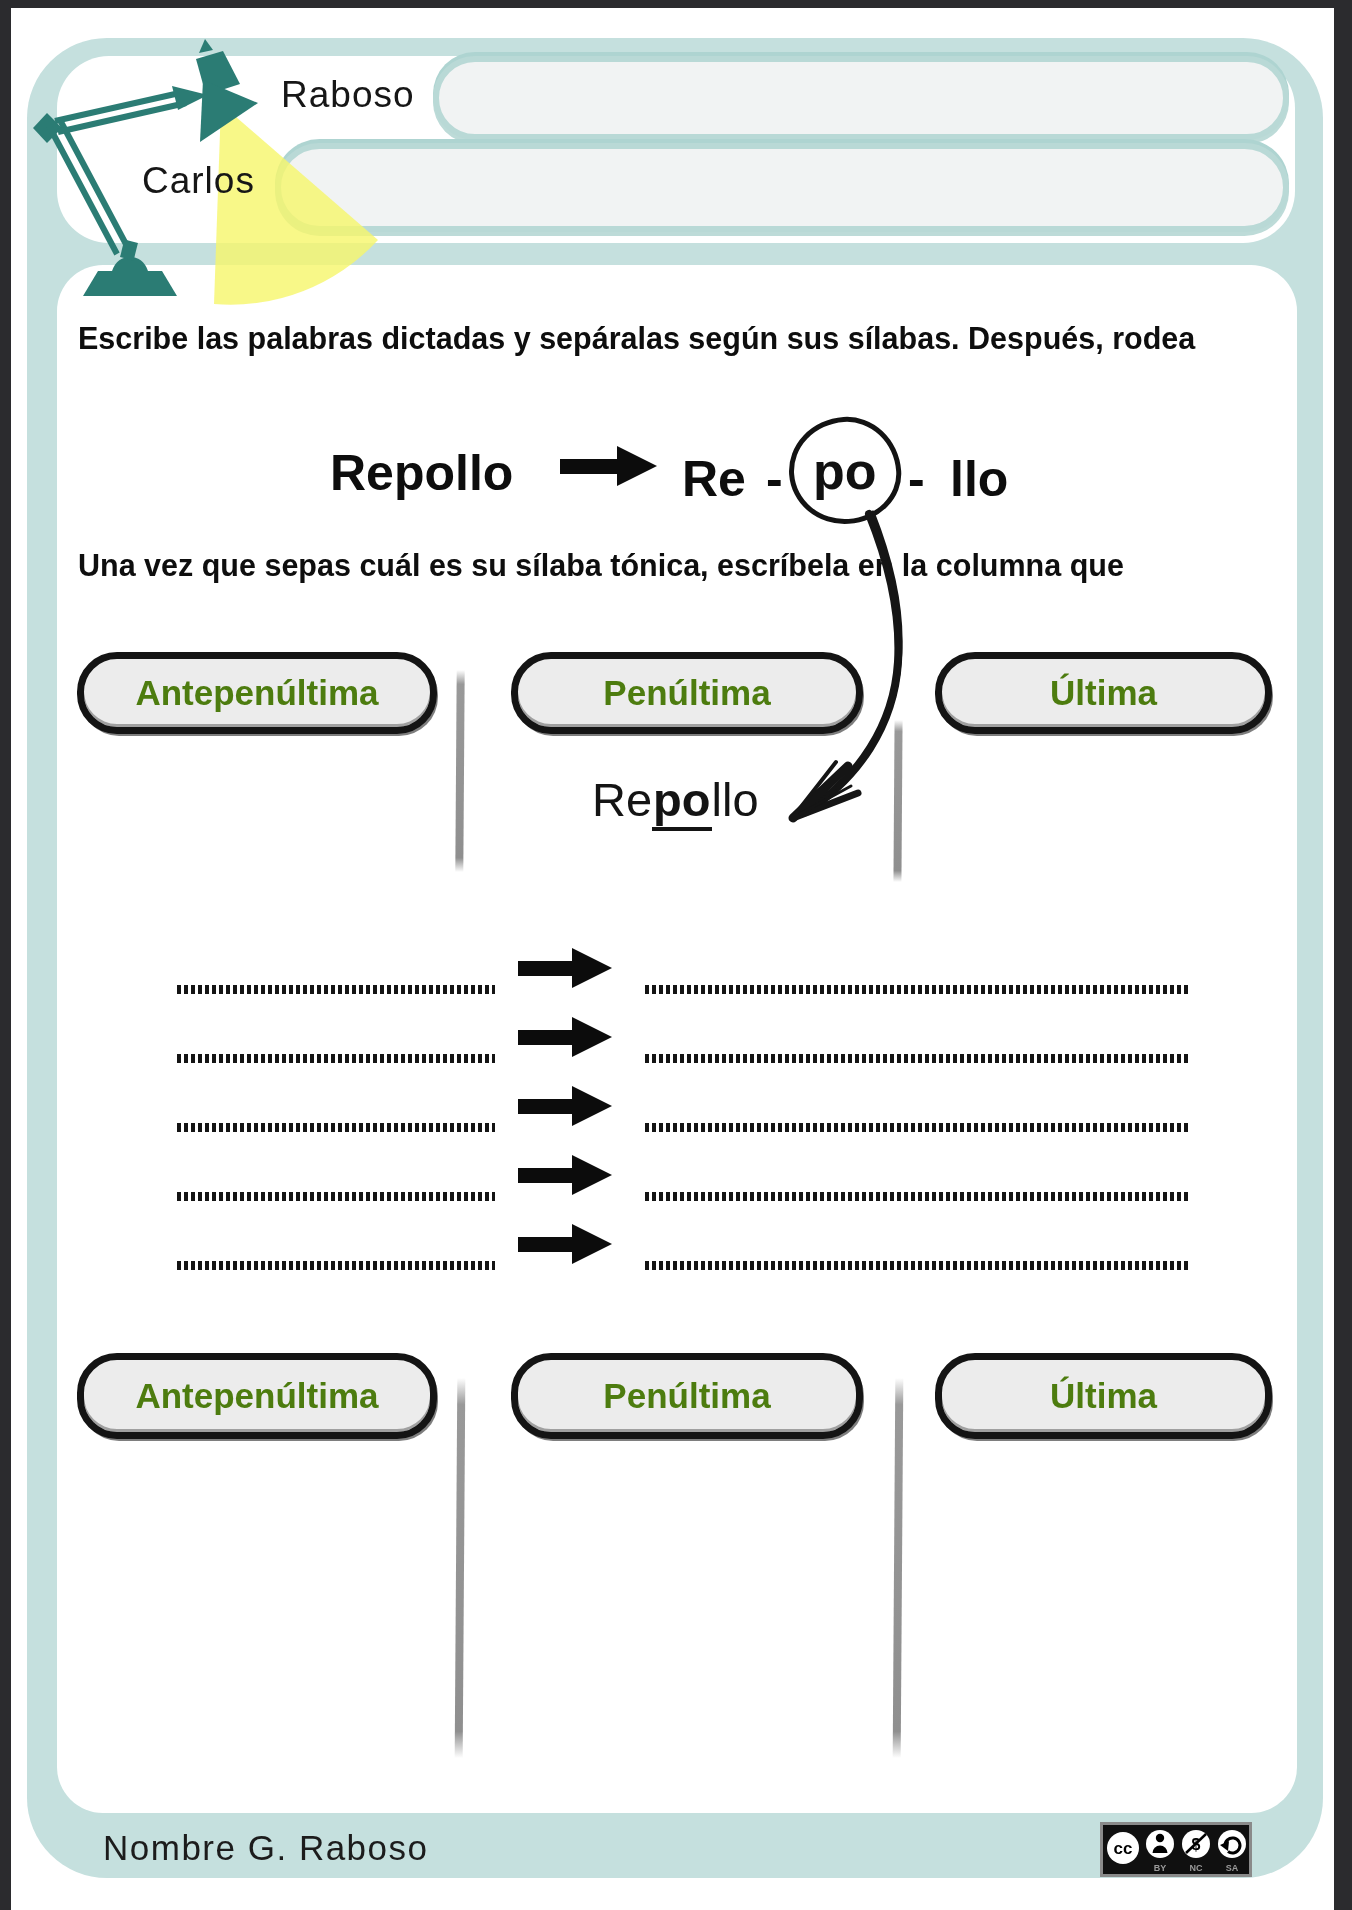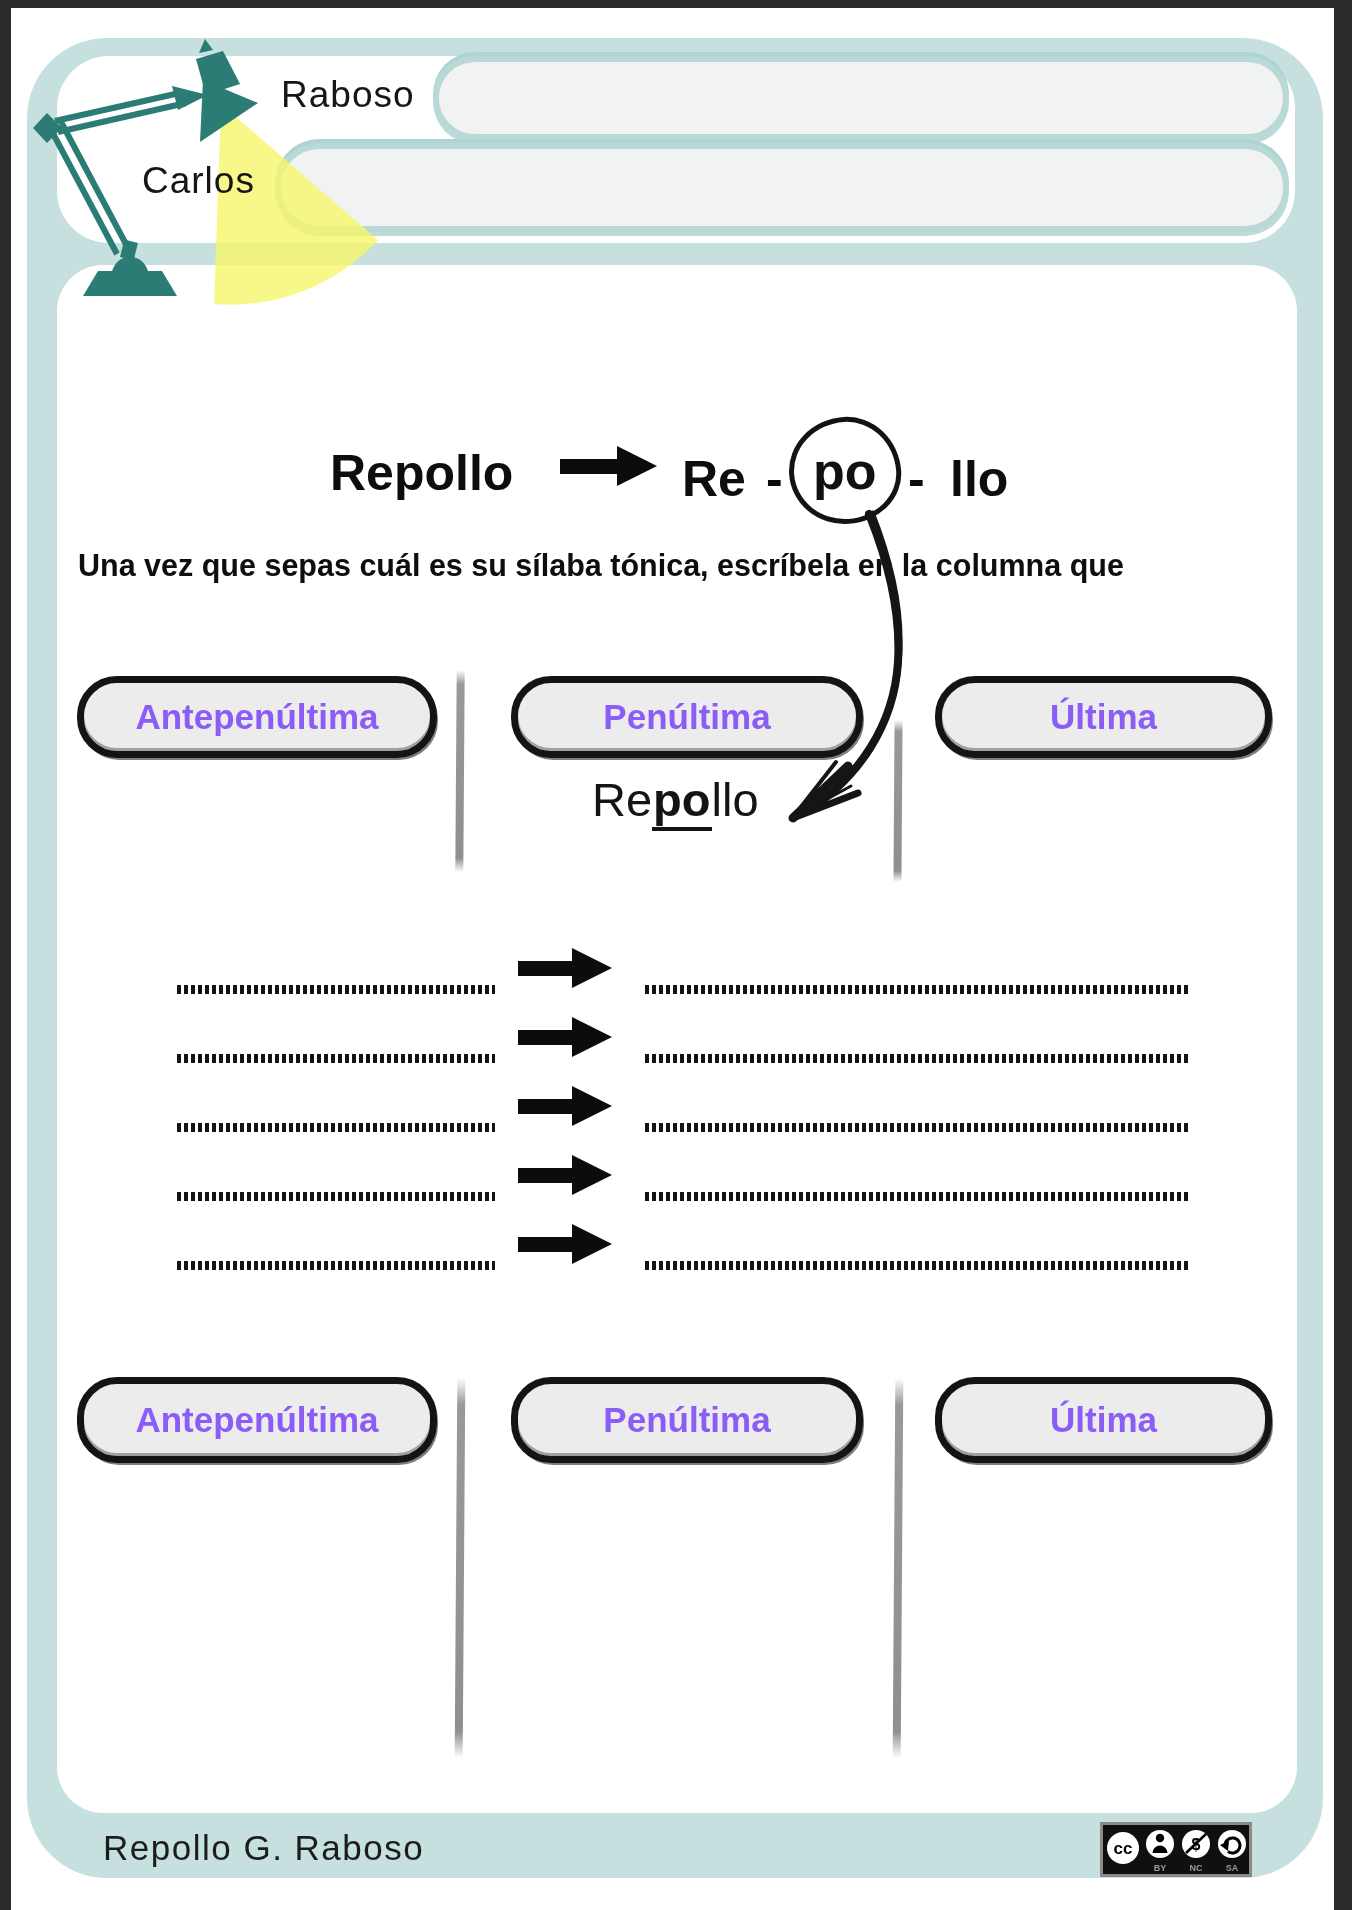--- a/index.html
+++ b/index.html
@@ -43,22 +43,22 @@
   #ex-circle span{font-weight:bold;font-size:52px;transform:rotate(4deg);}
   
   .solid-arrow{position:absolute;width:94px;height:40px;z-index:4;}
   .solid-arrow .bar{position:absolute;left:0;top:13px;width:57px;height:15px;background:#0c0c0c;}
   .solid-arrow .tri{position:absolute;right:0;top:0;width:0;height:0;
      border-top:20px solid transparent;border-bottom:20px solid transparent;border-left:40px solid #0c0c0c;}
   #ex-arrow{left:560px;top:446px;width:97px;}
   
   .col-btn{position:absolute;height:82px;background:#ececec;border:7px solid #141414;border-radius:40px;
      box-sizing:border-box;display:flex;align-items:center;justify-content:center;
-     font-weight:bold;font-size:35px;color:#8b5cf6;z-index:4;
-     box-shadow:2px 3px 0 -1px rgba(20,20,20,.55), inset 0 -3px 0 0 rgba(20,20,20,.35);margin-top:24px;}
+     font-weight:bold;font-size:35px;color:#4d7c0f;z-index:4;
+     box-shadow:2px 3px 0 -1px rgba(20,20,20,.55), inset 0 -3px 0 0 rgba(20,20,20,.35);}
   .r1{top:652px;} .r2{top:1353px;height:86px;}
   .c1{left:77px;width:360px;} .c2{left:511px;width:352px;} .c3{left:935px;width:337px;}
   
   .divider{position:absolute;width:8px;z-index:3;transform:rotate(.4deg);
      background:linear-gradient(to bottom,rgba(150,150,150,0),#999 7%,#8f8f8f 93%,rgba(150,150,150,0));}
   #div-u1{left:456px;top:670px;height:202px;}
   #div-u2{left:894px;top:720px;height:162px;}
   #div-l1{left:456px;top:1378px;height:380px;}
   #div-l2{left:894px;top:1378px;height:380px;}
   
@@ -111,20 +111,21 @@
     <path d="M196,59 L223,51 L240,84 L206,95 Z"></path>
     <path d="M199,53 L205,39 L213,50 Z"></path>
     <path d="M203,80 L258,103 L200,142 Z"></path>
   </g>
 </svg>
 
 <div class="abs formlabel" id="nombre-label">Raboso</div>
 <div class="abs formlabel" id="fecha-label">Carlos</div>
 
 <div class="abs para" id="para1">
+  <span class="block">Escribe las palabras dictadas y sepáralas según sus sílabas. Después, rodea</span>
 </div>
 
 <div class="abs ex-txt" id="ex-word">Repollo</div>
 <div class="solid-arrow" id="ex-arrow">
     <i class="bar"></i>
     <i class="tri"></i>
   </div>
 <div class="abs ex-txt" id="ex-s1">Re</div>
 <div class="abs ex-txt" id="ex-d1">-</div>
 <div class="abs" id="ex-circle">
@@ -196,21 +197,21 @@
       <div class="dotline right"></div>
     </div>
   </div>
 
 <div class="col-btn r2 c1">Antepenúltima</div>
 <div class="col-btn r2 c2">Penúltima</div>
 <div class="col-btn r2 c3">Última</div>
 <div class="divider" id="div-l1"></div>
 <div class="divider" id="div-l2"></div>
 
-<div class="abs" id="author">Repollo G. Raboso</div>
+<div class="abs" id="author">Nombre G. Raboso</div>
 <div class="abs" id="cc-badge">
   <svg width="146" height="49" viewBox="0 0 146 49">
     <circle cx="20" cy="23" r="16" fill="#fff"></circle>
     <text x="20" y="29" font-size="17" font-weight="bold" fill="#000" text-anchor="middle" font-family="Liberation Sans, sans-serif">cc</text>
     <circle cx="57" cy="19" r="14" fill="#fff"></circle>
     <circle cx="57" cy="13" r="4.2" fill="#000"></circle>
     <path d="M49.5,28 a7.5,7.5 0 0 1 15,0 Z" fill="#000"></path>
     <circle cx="93" cy="19" r="14" fill="#fff"></circle>
     <text x="93" y="25" font-size="16" font-weight="bold" fill="#000" text-anchor="middle" font-family="Liberation Sans, sans-serif">$</text>
     <line x1="83" y1="28" x2="103" y2="9" stroke="#000" stroke-width="2.5"></line>

